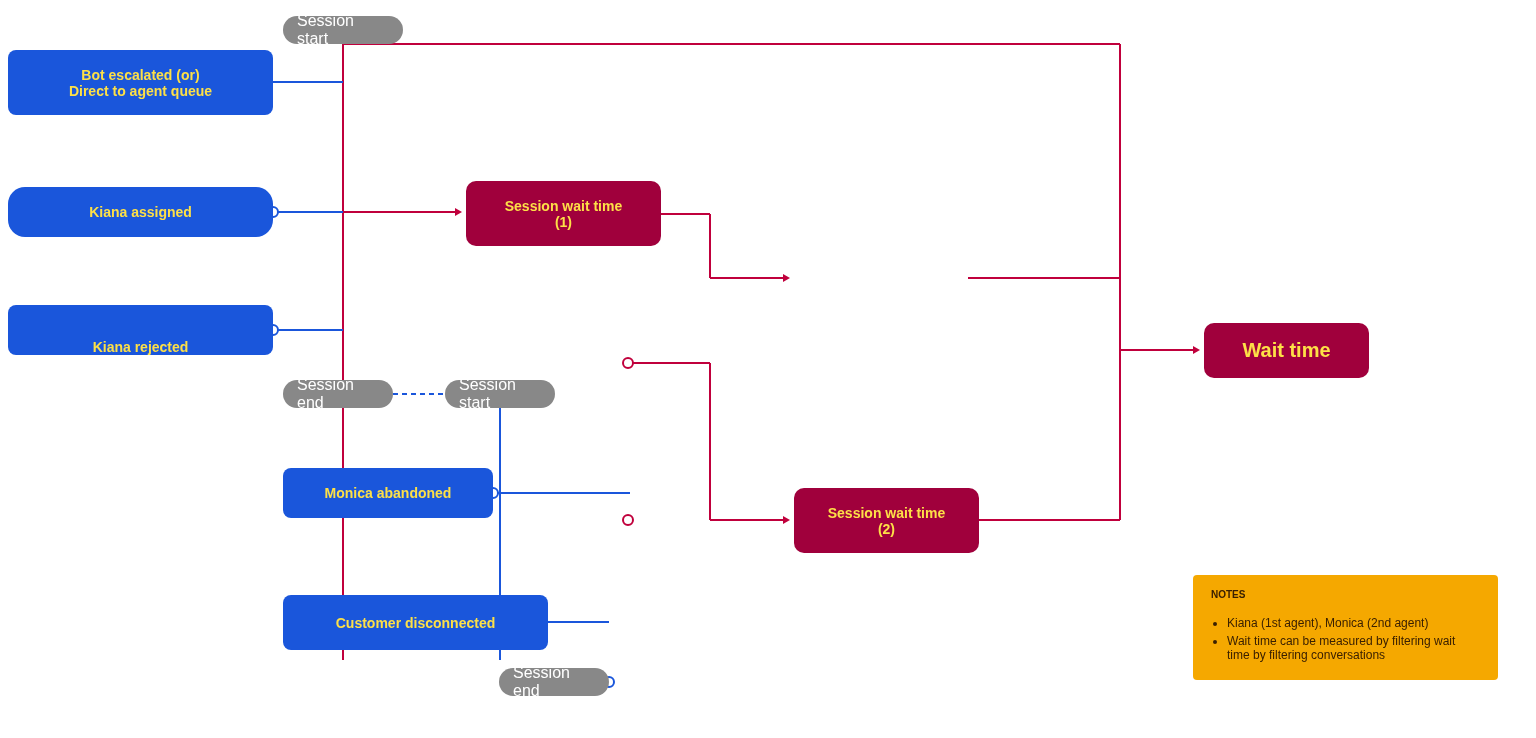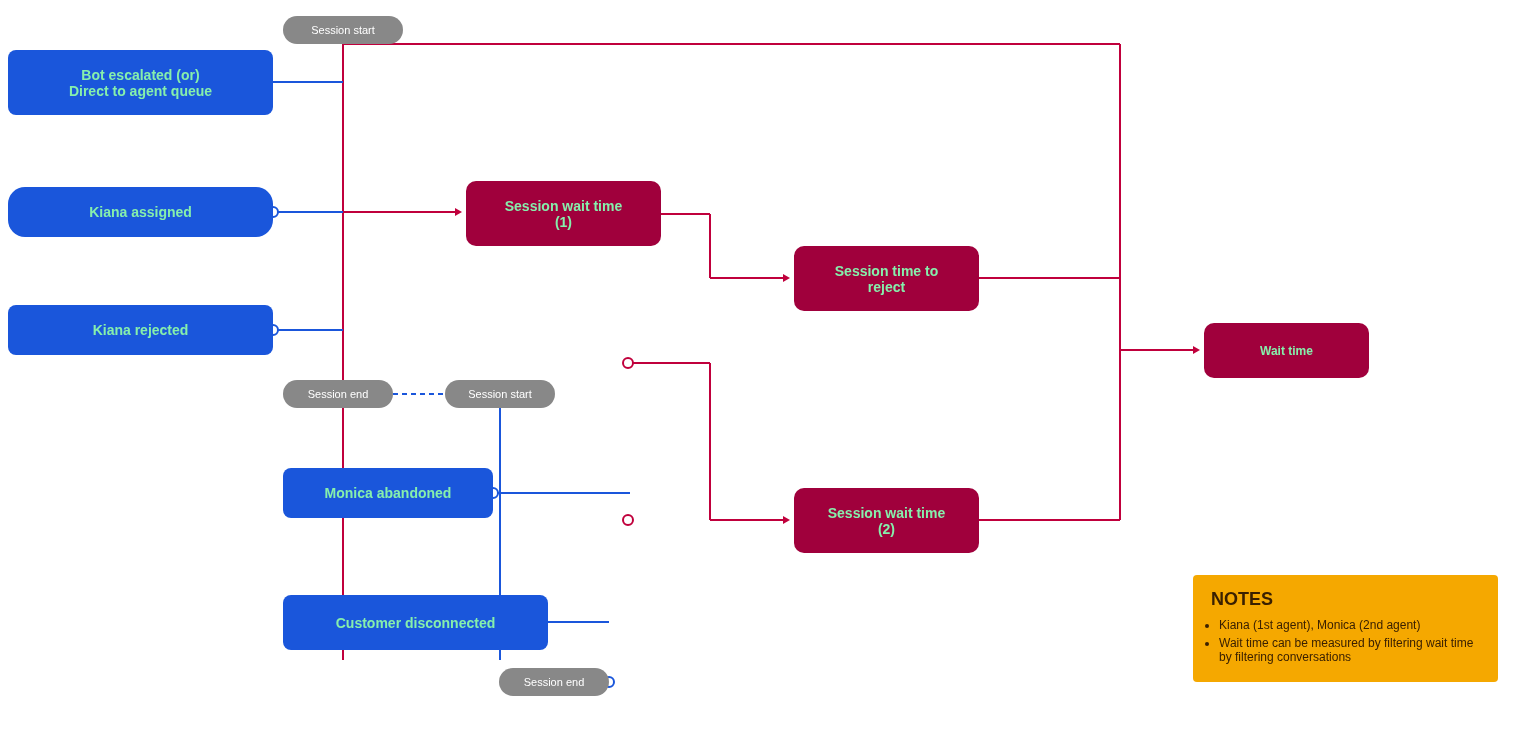--- a/index.html
+++ b/index.html
@@ -18,57 +18,57 @@
     }
     .node {
       position: absolute;
       display: flex;
       align-items: center;
       justify-content: center;
       text-align: center;
       border-radius: 8px;
       font-weight: bold;
       font-size: 14px;
-      color: #86efac;
+      color: #fde047;
     }
     .node-blue {
       background: #1a56db;
     }
     .node-crimson {
       background: #a0003c;
       margin-left: 11px;
     }
     .node-pill {
       position: absolute;
       background: #888;
       color: #fff;
       border-radius: 20px;
-      font-size: 11px;
+      font-size: 16px;
       padding: 4px 14px;
       display: flex;
       align-items: center;
       justify-content: center;
     }
     .notes-box {
       position: absolute;
       background: #f5a800;
       border-radius: 4px;
       padding: 14px 18px;
       width: 270px;
       font-size: 13px;
       color: #3a2000;
     }
     .notes-box .notes-title {
       font-weight: bold;
-      margin-bottom: 8px;
-      font-size: 18px;
+      margin-bottom: 16px;
+      font-size: 10px;
       color: #3a2000;
     }
     .notes-box ul {
-      margin-left: 8px;
+      margin-left: 16px;
     }
     .notes-box ul li {
       margin-bottom: 4px;
       font-size: 12px;
     }
     svg.lines {
       position: absolute;
       top: 0; left: 0;
       width: 1536px;
       height: 738px;
@@ -144,33 +144,29 @@
 
   <div class="node node-blue" style="left:8px; top:50px; width:265px; height:65px; white-space:pre-line; font-size:14px;">
     <span style="white-space:pre-line;">Bot escalated (or)
 Direct to agent queue</span>
   </div>
 
   <div class="node node-blue" style="left:8px; top:187px; width:265px; height:50px;border-radius:17px;">
     <span>Kiana assigned</span>
   </div>
 
-  <div class="node node-blue" style="left:8px; top:305px; width:265px; height:50px;">
+  <div class="node node-blue" style="left:8px; top:305px; width:265px; height:50px;align-items:flex-end;">
     <span>Kiana rejected</span>
   </div>
 
   <div class="node node-crimson" style="left:455px; top:181px; width:195px; height:65px; white-space:pre-line; border-radius:10px;">
     <span style="white-space:pre-line;">Session wait time
 (1)</span>
   </div>
 
-  <div class="node node-crimson" style="left:783px; top:246px; width:185px; height:65px; white-space:pre-line; border-radius:10px;">
-    <span style="white-space:pre-line;">Session time to
-reject</span>
-  </div>
 
   <div class="node-pill" style="left:283px; top:380px; width:110px; height:28px;">
     <span>Session end</span>
   </div>
 
   <div class="node-pill" style="left:445px; top:380px; width:110px; height:28px;">
     <span>Session start</span>
   </div>
 
   <div class="node node-blue" style="left:283px; top:468px; width:210px; height:50px;">
@@ -183,21 +179,21 @@
 
   <div class="node node-crimson" style="left:783px; top:488px; width:185px; height:65px; white-space:pre-line; border-radius:10px;">
     <span style="white-space:pre-line;">Session wait time
 (2)</span>
   </div>
 
   <div class="node-pill" style="left:499px; top:668px; width:110px; height:28px;">
     <span>Session end</span>
   </div>
 
-  <div class="node node-crimson" style="left:1193px; top:323px; width:165px; height:55px; border-radius:10px; font-size:12px;">
+  <div class="node node-crimson" style="left:1193px; top:323px; width:165px; height:55px; border-radius:10px; font-size:20px;">
     <span>Wait time</span>
   </div>
 
   <div class="notes-box" style="left:1193px; top:575px; width:305px;">
     <div class="notes-title">NOTES</div>
     <ul>
       <li>Kiana (1st agent), Monica (2nd agent)</li>
       <li>Wait time can be measured by filtering wait time by filtering conversations</li>
     </ul>
   </div>

